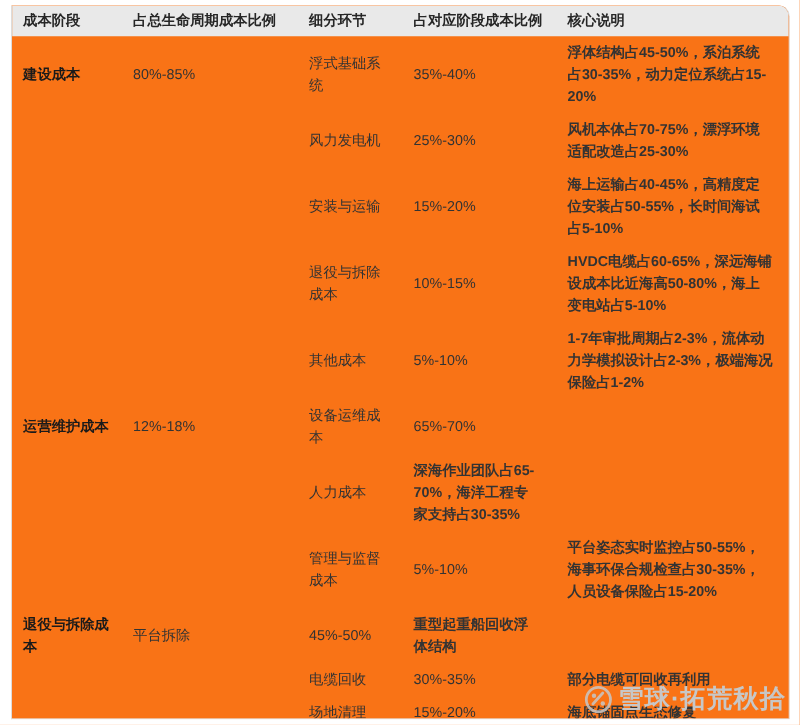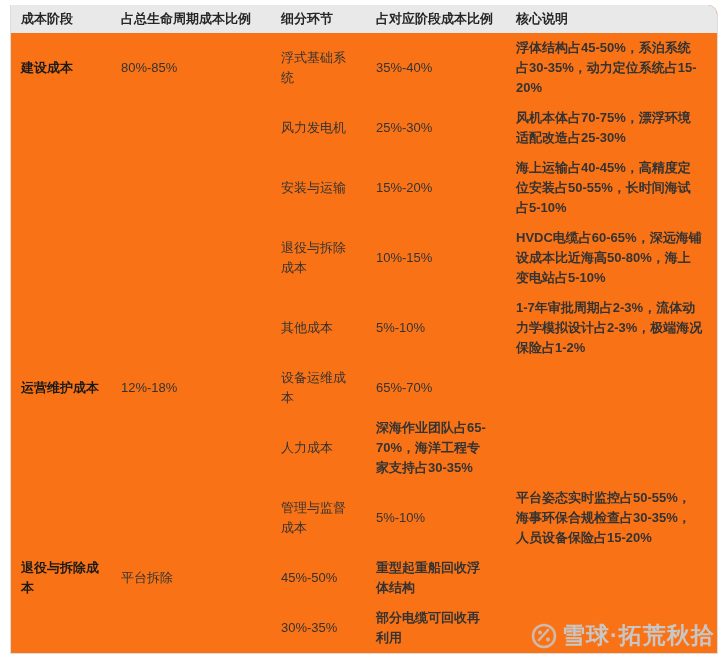--- a/index.html
+++ b/index.html
@@ -116,20 +116,21 @@
       </div>
       <div class="grid-row trow">
         <div class="cell stage">退役与拆除成本</div>
         <div class="cell">平台拆除</div>
         <div class="cell">45%-50%</div>
         <div class="cell note">重型起重船回收浮体结构</div>
       </div>
       <div class="grid-row trow">
         <div class="cell stage"></div>
         <div class="cell"></div>
+        <div class="cell">电缆回收</div>
         <div class="cell">30%-35%</div>
         <div class="cell note">部分电缆可回收再利用</div>
       </div>
       <div class="grid-row trow">
         <div class="cell stage"></div>
         <div class="cell"></div>
         <div class="cell">场地清理</div>
         <div class="cell">15%-20%</div>
         <div class="cell note">海底锚固点生态修复</div>
       </div>

